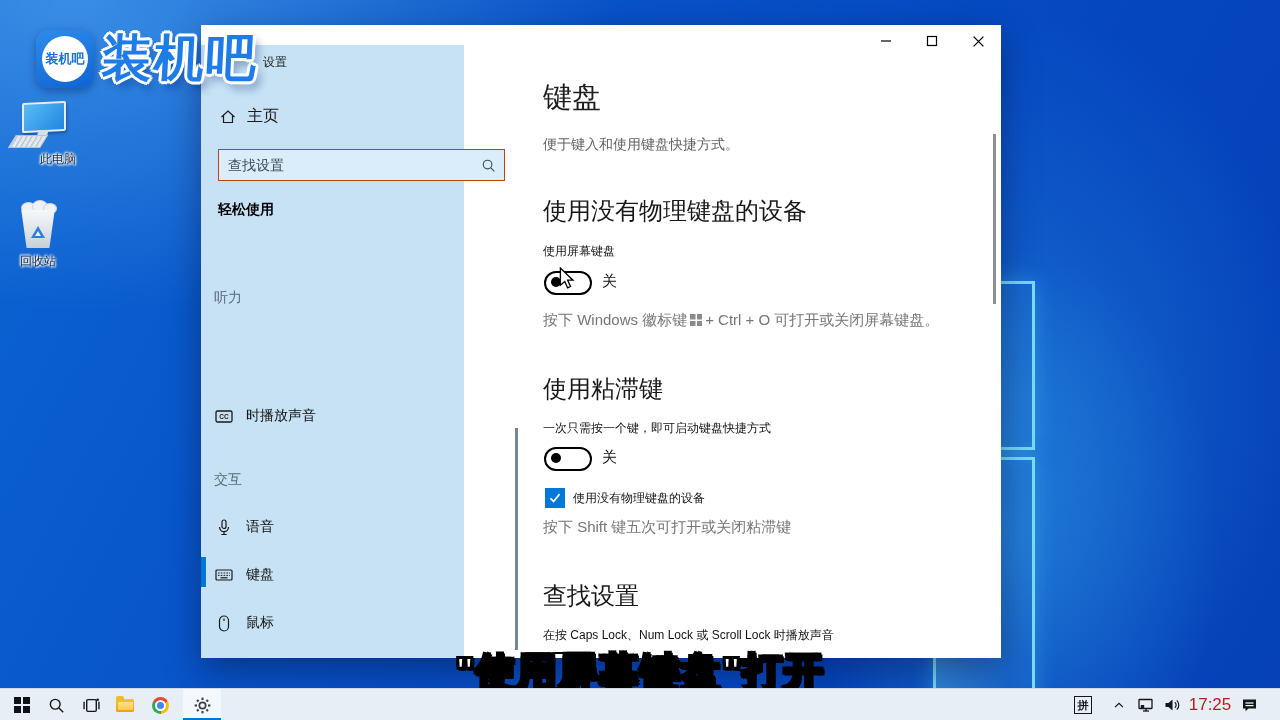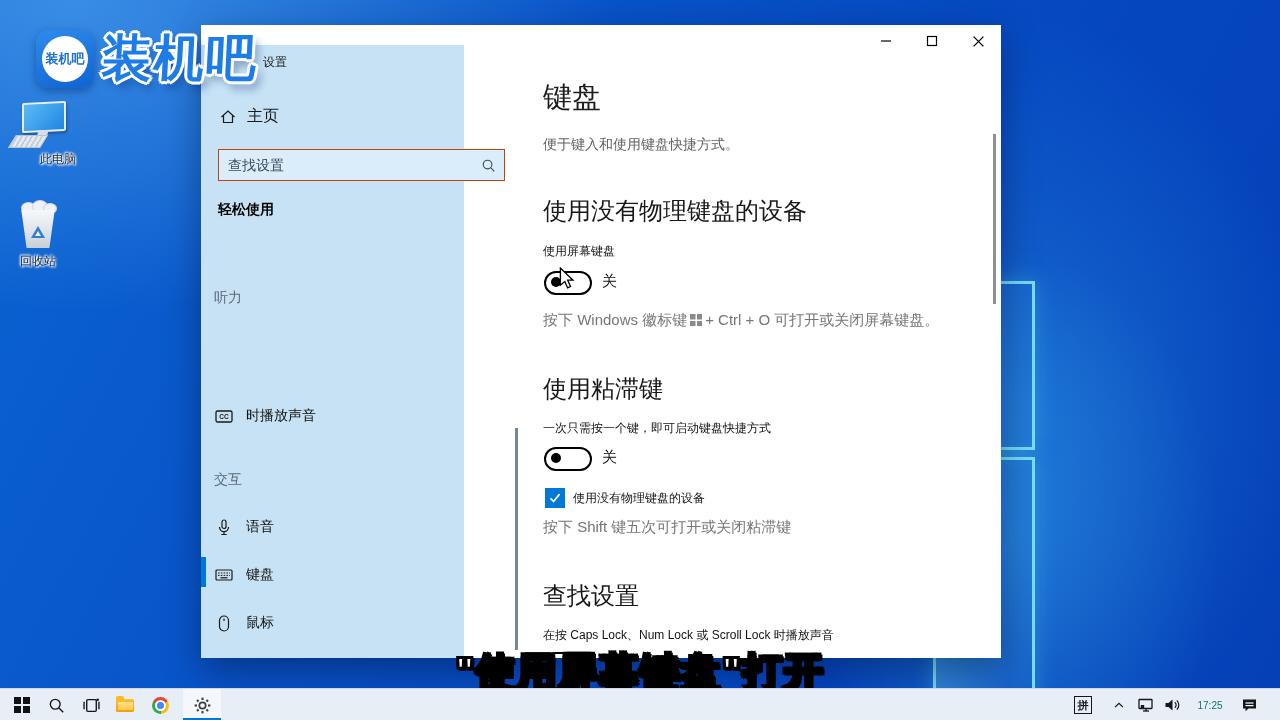--- a/index.html
+++ b/index.html
@@ -105,21 +105,21 @@
   .folder{position:relative;width:18px;height:13px;background:linear-gradient(#fbc12f,#f49f0a);border-radius:1.5px;}
   .folder:before{content:"";position:absolute;left:0;top:-3px;width:8px;height:4px;background:#f9b920;border-radius:2px 2px 0 0;}
   .folder:after{content:"";position:absolute;left:1.5px;top:3px;right:1.5px;bottom:1.5px;background:linear-gradient(#ffe08a,#fdca4d);border-radius:1px;}
   .chrome{position:relative;width:17px;height:17px;border-radius:50%;
     background:conic-gradient(from -60deg,#ea4335 0 120deg,#fbbc05 120deg 240deg,#34a853 240deg 360deg);display:flex;align-items:center;justify-content:center;}
   .chrome i{width:7px;height:7px;border-radius:50%;background:#4285f4;border:2px solid #fff;}
   .settings-btn{position:absolute;left:183px;top:0;width:38px;height:32px;background:#f4f8fc;display:flex;align-items:center;justify-content:center;}
   .settings-btn:after{content:"";position:absolute;left:0;bottom:0;width:100%;height:3px;background:#0078d7;}
   .ime-box{width:18px;height:18px;border:1.5px solid #14171a;box-sizing:border-box;display:flex;align-items:center;justify-content:center;
     font-size:11px;font-weight:bold;color:#14171a;background:transparent;}
-  .clock{font-size:10px;color:#0f766e;}
+  .clock{font-size:17px;color:#b91c1c;}
 </style>
 </head>
 <body>
 
 <div class="screen">
 
   <div class="pane" id="paneA"></div>
   <div class="pane" id="paneB"></div>
 
   <div class="desk-icon" style="left:0px;top:102px;text-align:right;">

